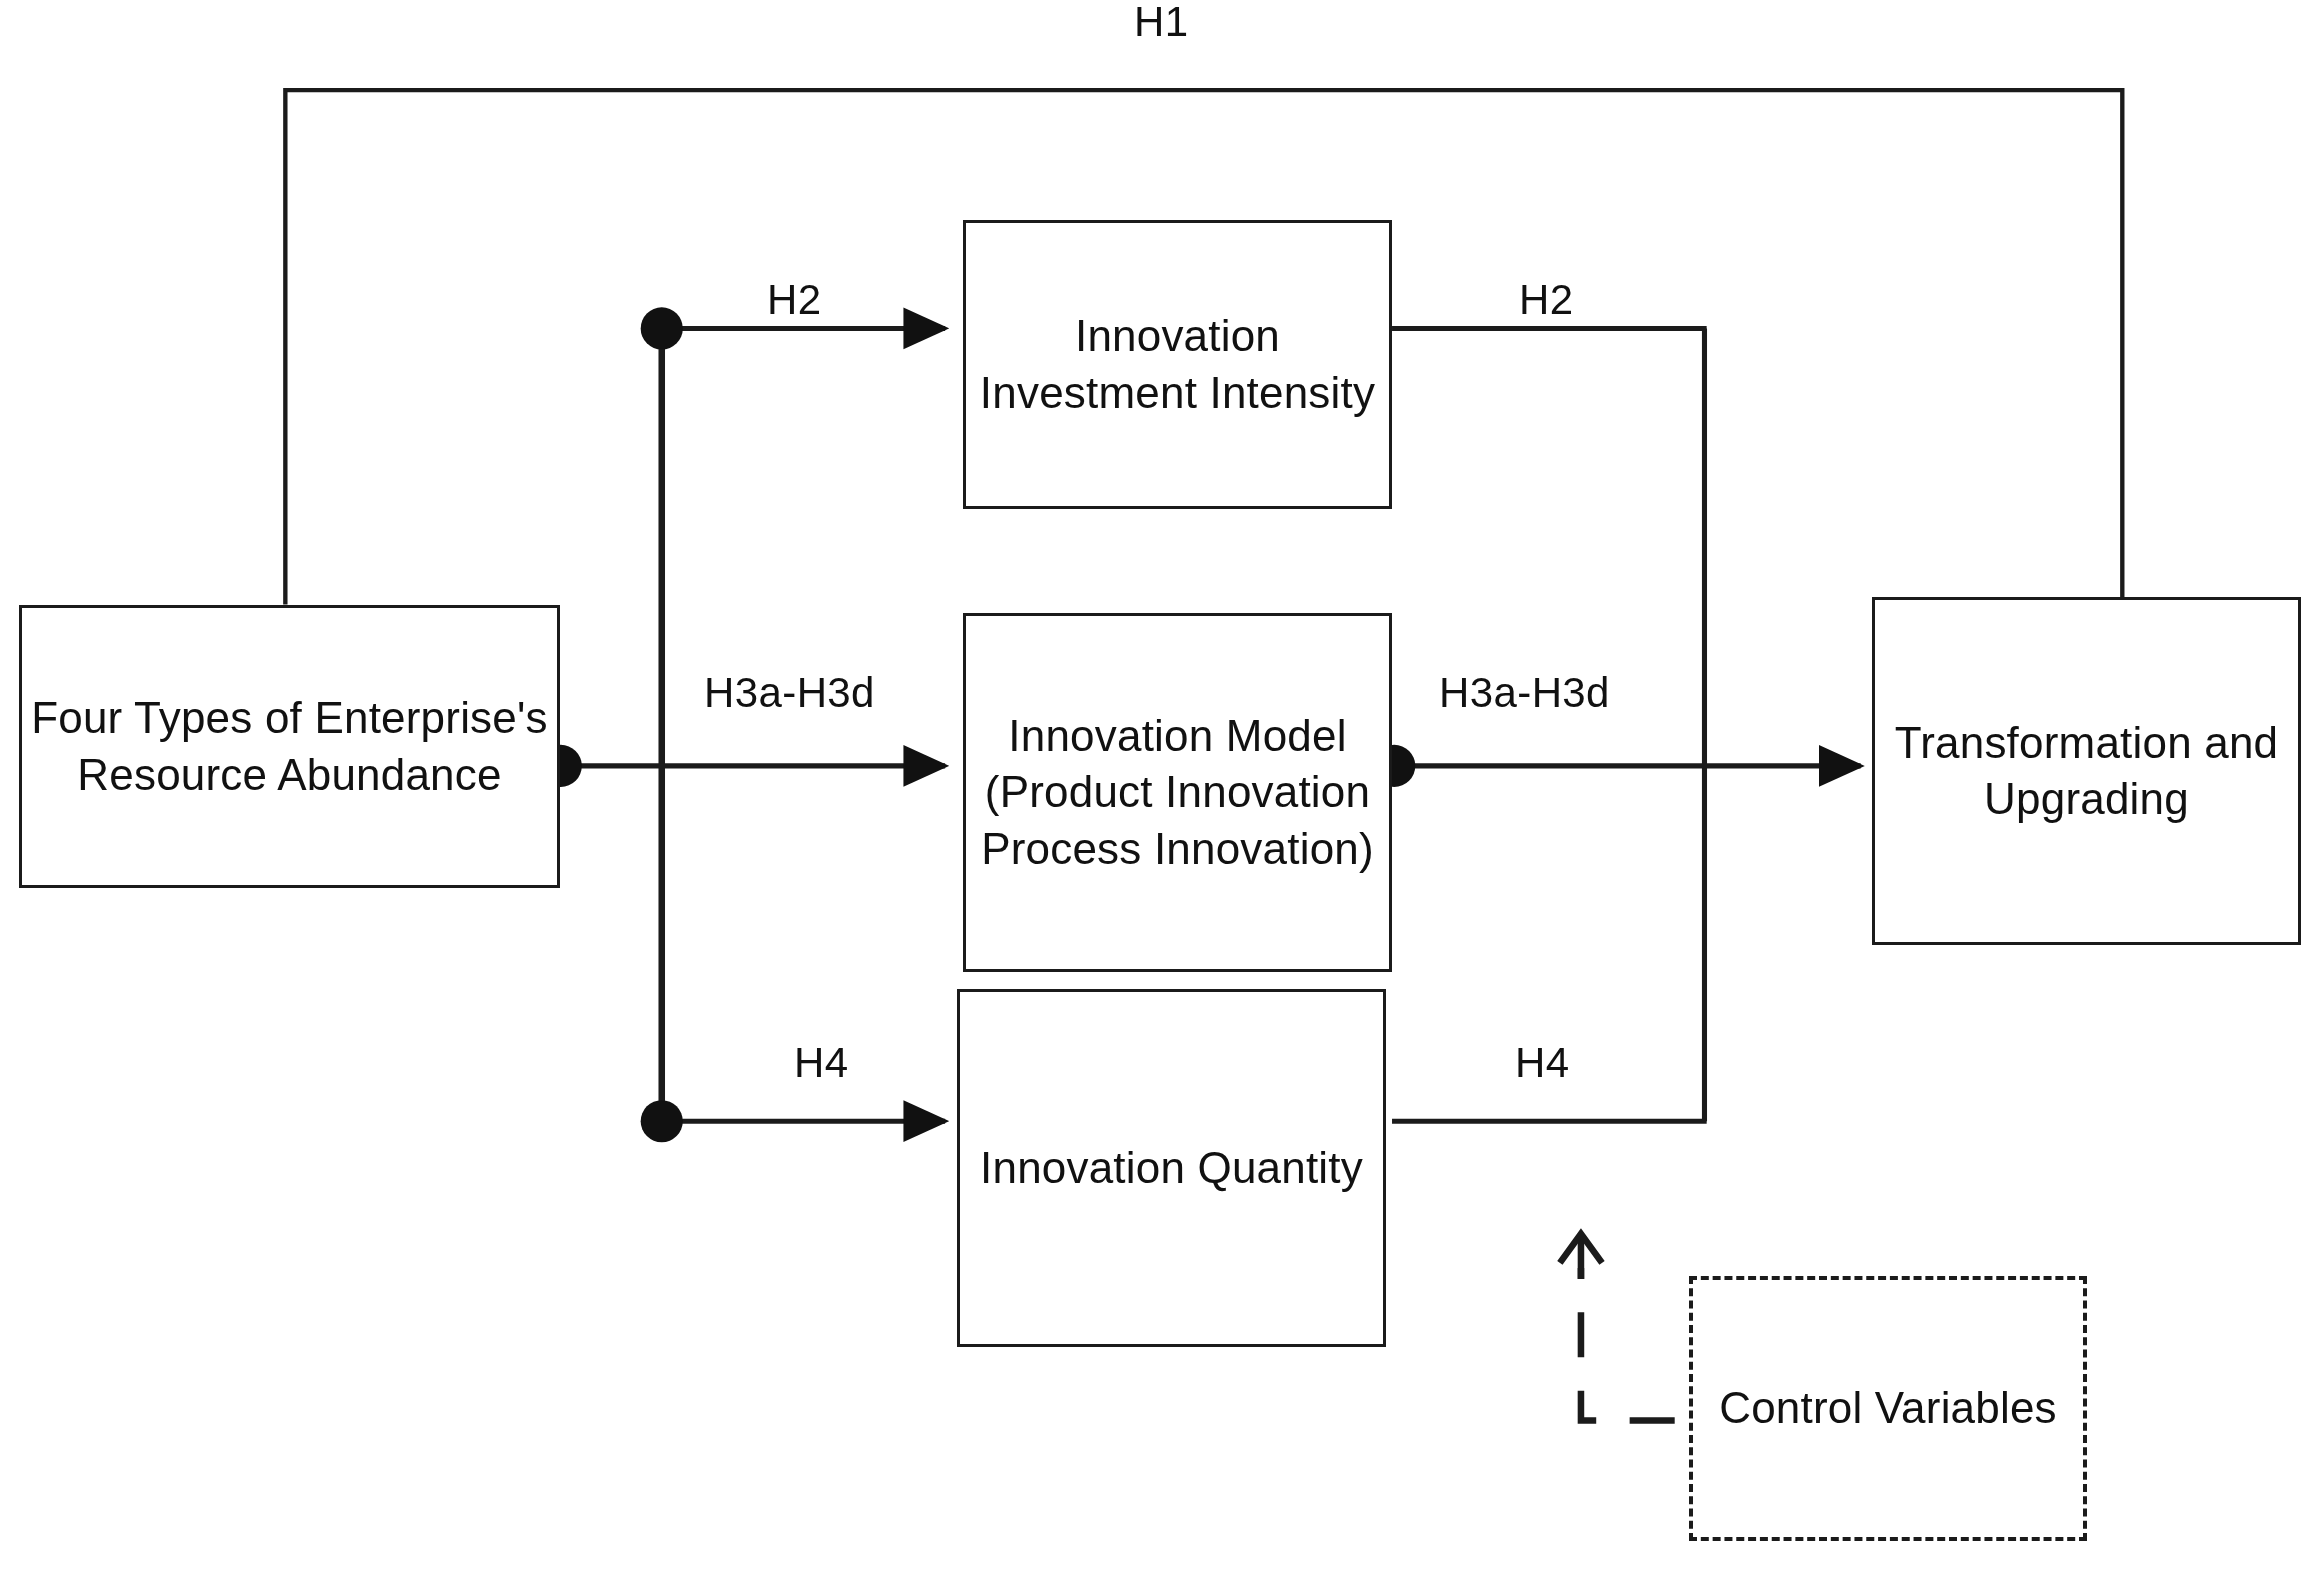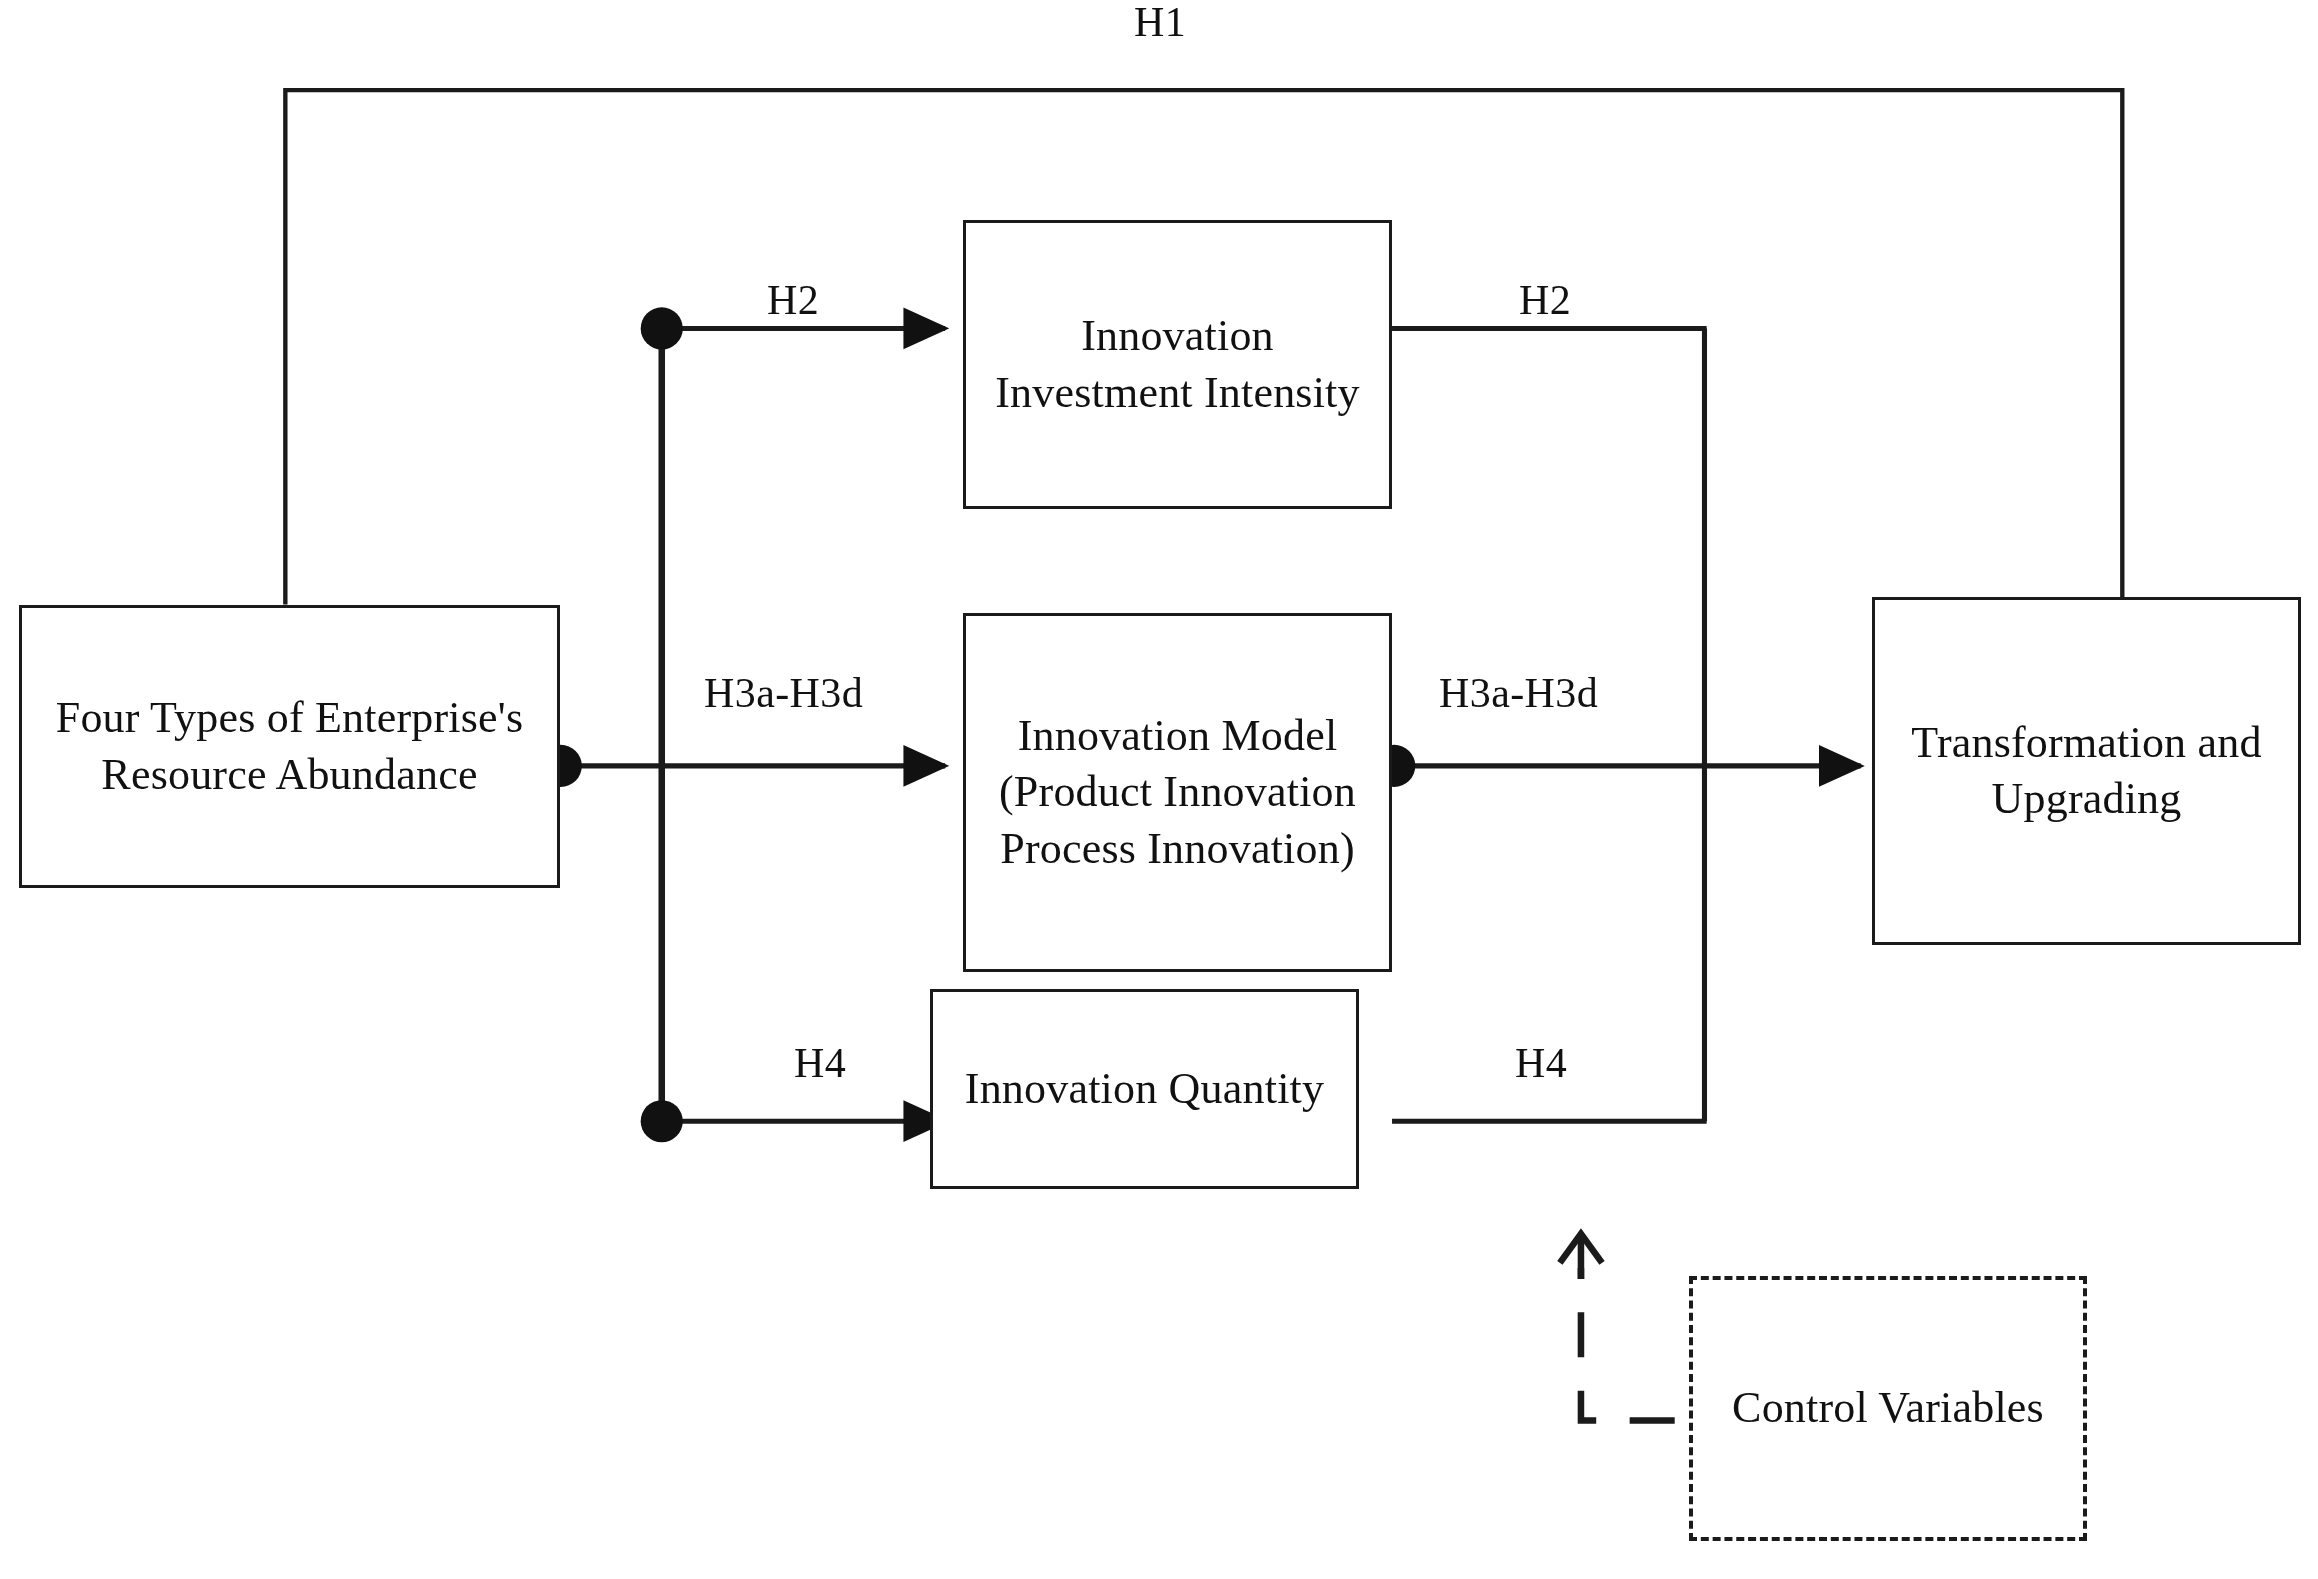--- a/index.html
+++ b/index.html
@@ -5,21 +5,21 @@
   html, body {
     margin: 0;
     padding: 0;
     background: #ffffff;
   }
   #stage {
     position: relative;
     width: 2319px;
     height: 1579px;
     background: #ffffff;
-    font-family: Liberation Serif, serif;
+    font-family: Liberation Sans, sans-serif;
     overflow: hidden;
   }
   #diagram-svg {
     position: absolute;
     left: 0;
     top: 0;
     width: 2319px;
     height: 1579px;
   }
   .node-box {
@@ -47,21 +47,21 @@
     position: absolute;
     font-size: 42px;
     color: #111111;
     white-space: nowrap;
     letter-spacing: 0.4px;
   }
   
   #box-source     { left: 19px;   top: 605px;  width: 541px;  height: 283px; }
   #box-invest     { left: 963px; top: 220px;  width: 429px;  height: 289px; }
   #box-model      { left: 963px; top: 613px;  width: 429px;  height: 359px; }
-  #box-quantity   { left: 930px; top: 989px; width: 429px;  height: 200px; }
+  #box-quantity   { left: 957px; top: 989px; width: 429px;  height: 358px; }
   #box-transform  { left: 1872px; top: 597px;  width: 429px;  height: 348px; }
   #box-control    { left: 1689px; top: 1276px; width: 398px;  height: 265px; text-align: right; }
 
   #lbl-h1     { left: 1134px; top: -2.2px;   }
   #lbl-h2-l   { left: 767px; top: 276px;  }
   #lbl-h2-r   { left: 1519px; top: 276px;  }
   #lbl-h3-l   { left: 704px;  top: 669px;  }
   #lbl-h3-r   { left: 1439px; top: 669px;  }
   #lbl-h4-l   { left: 794px; top: 1039px; }
   #lbl-h4-r   { left: 1515px; top: 1039px; }

